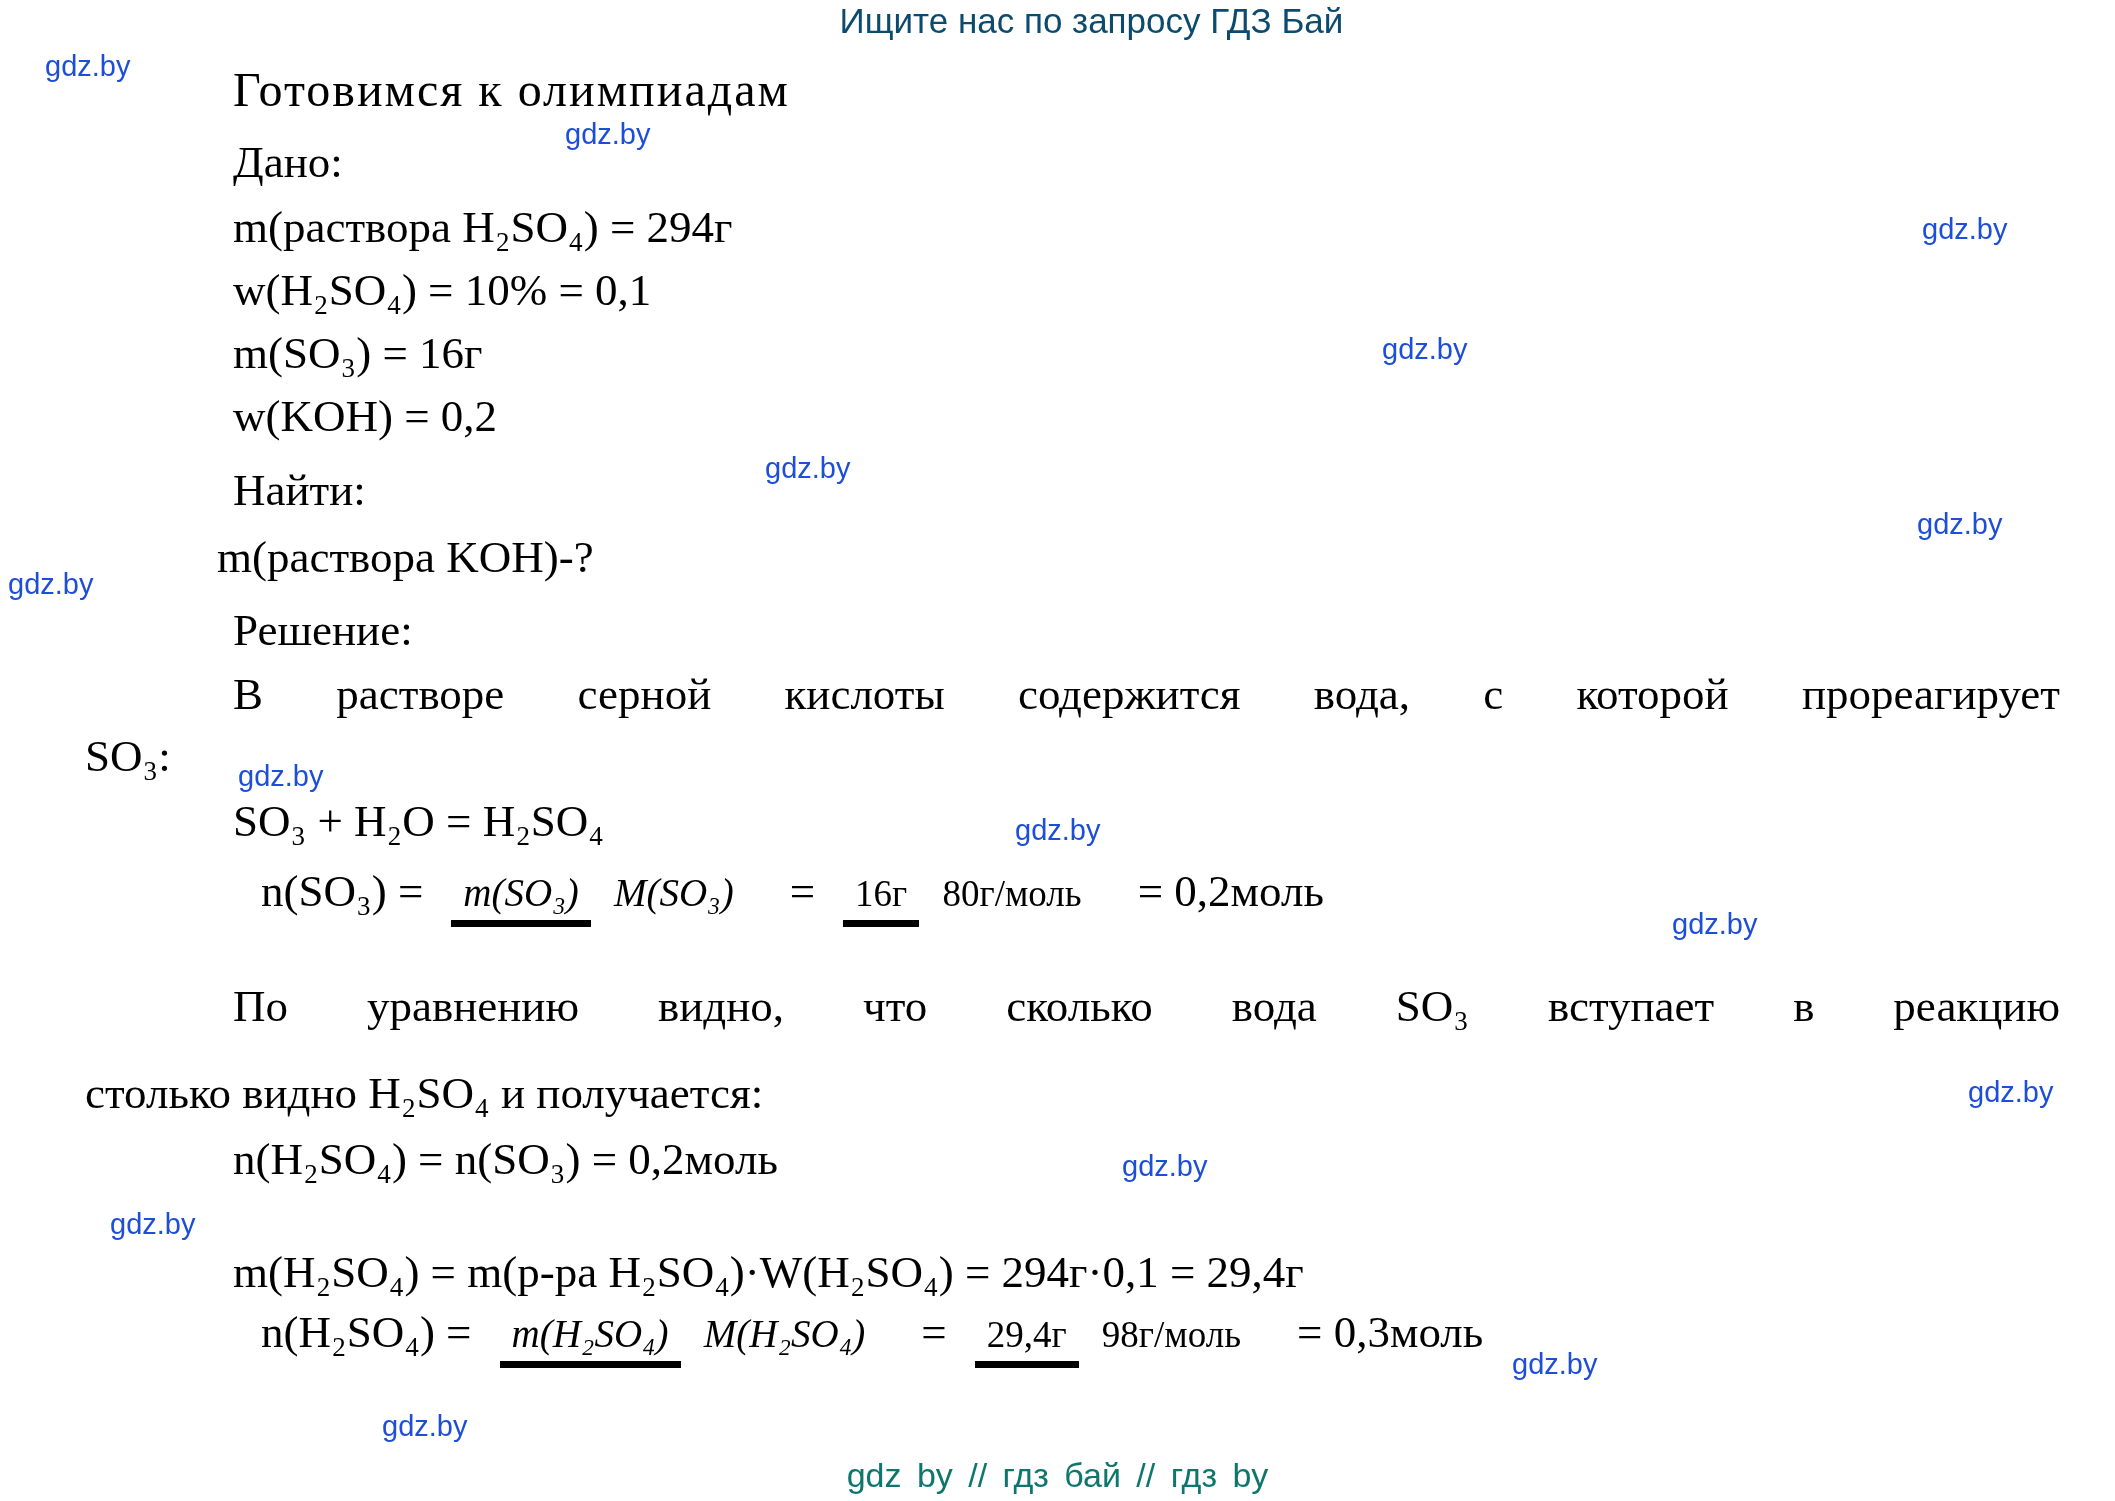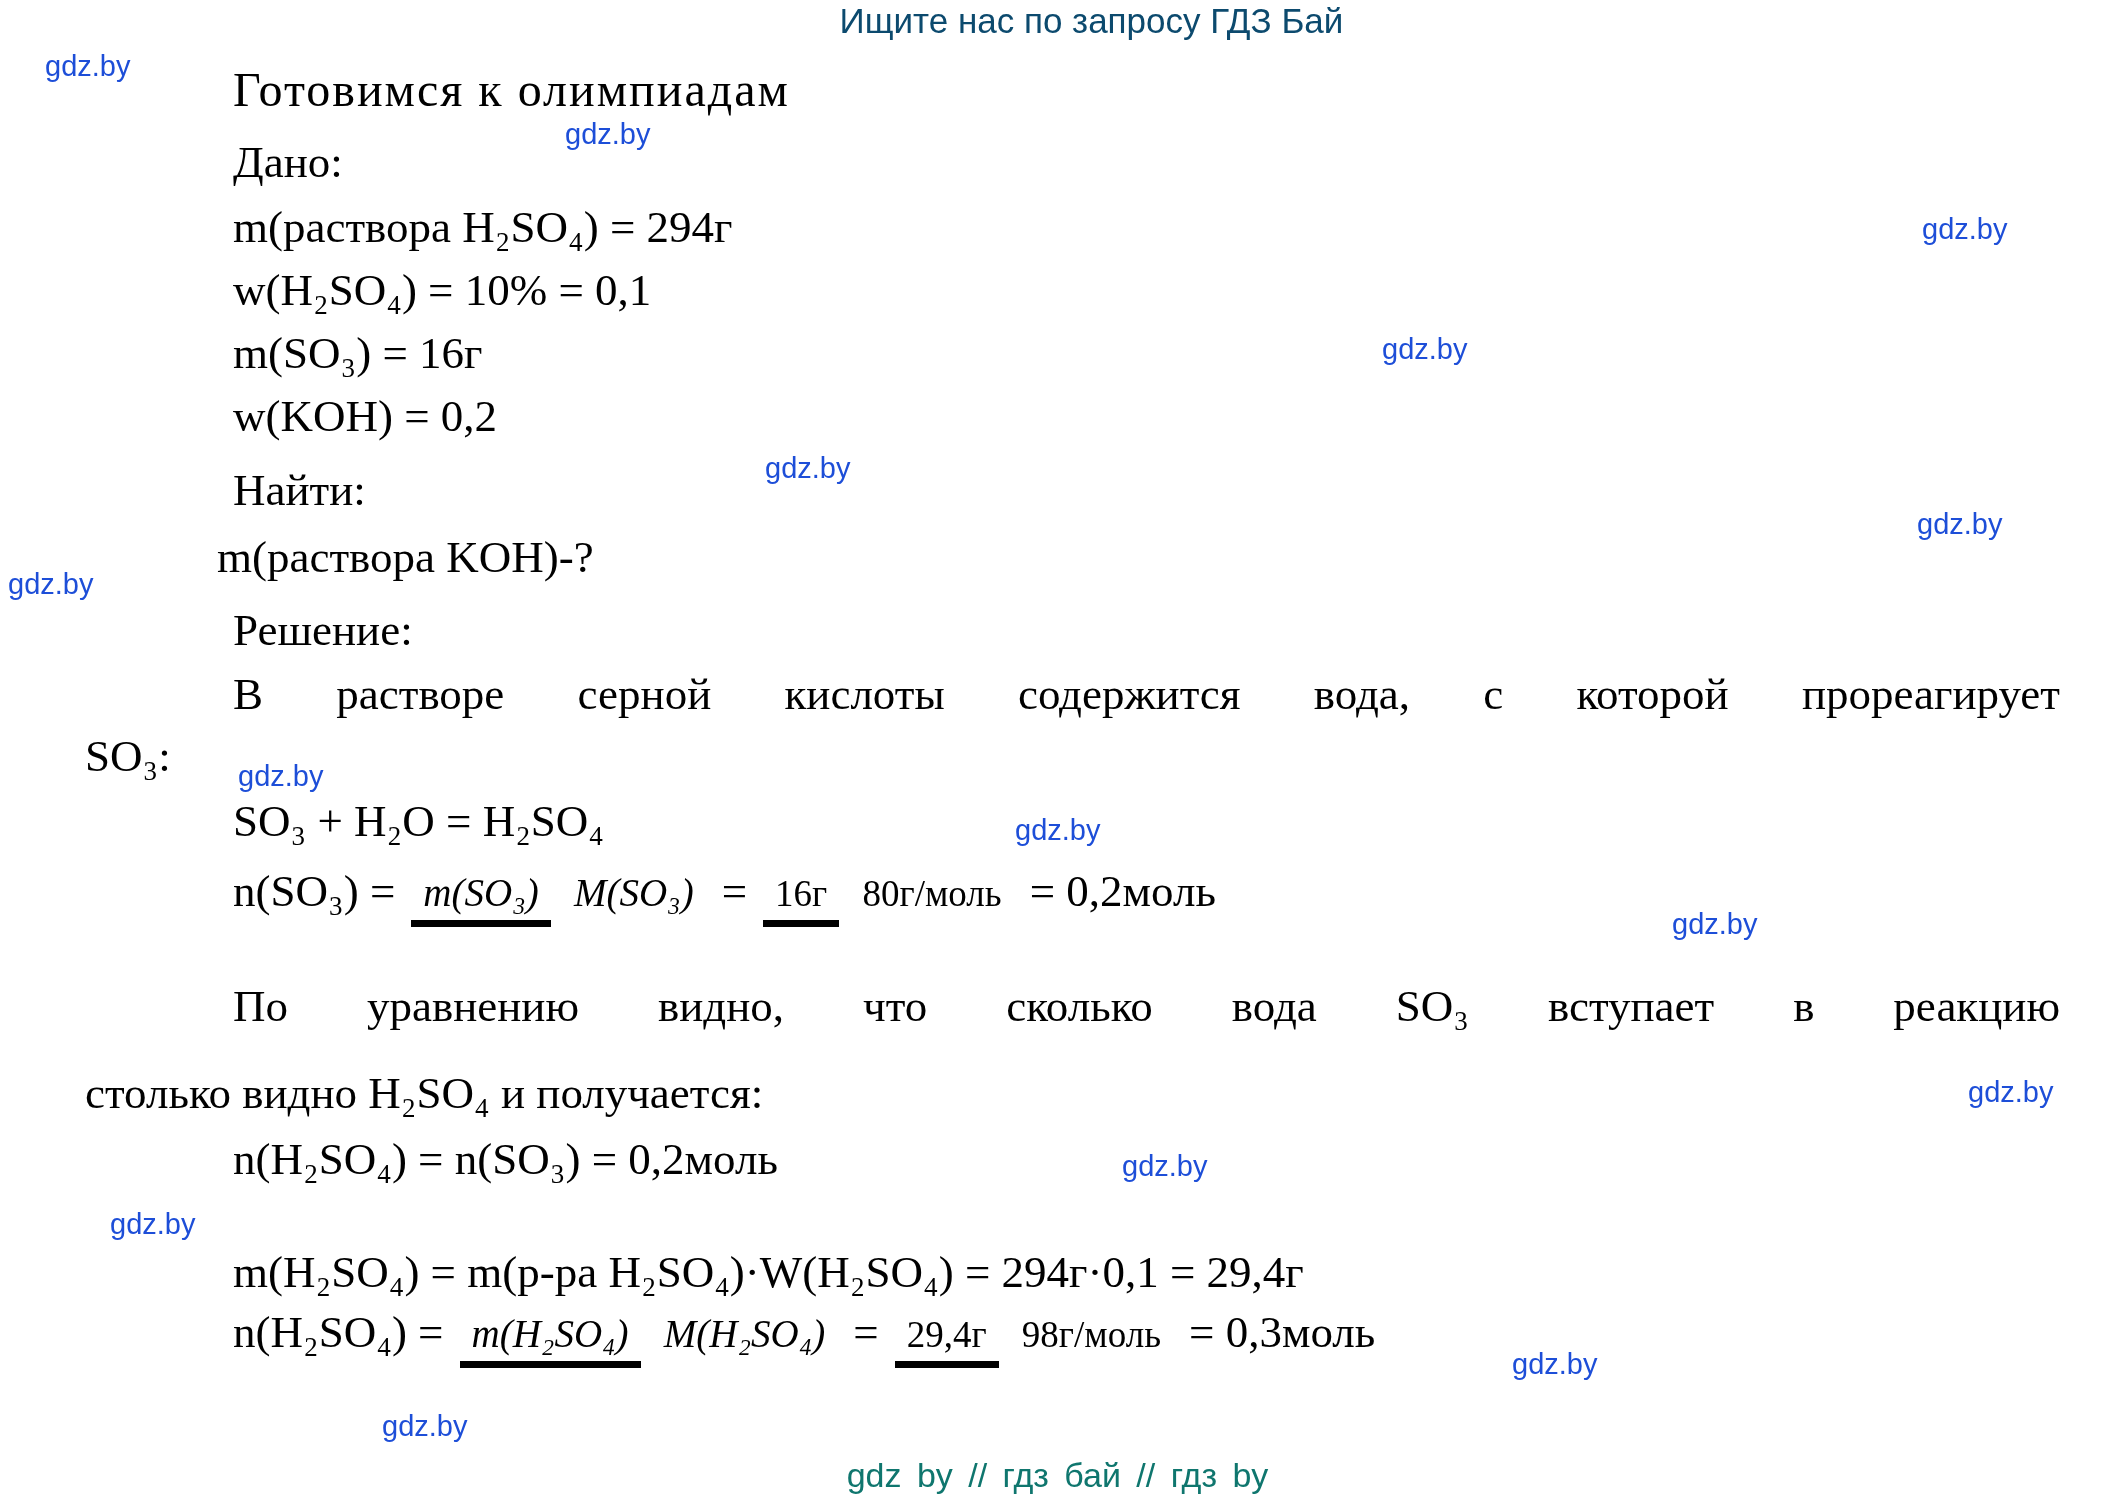--- a/index.html
+++ b/index.html
@@ -22,21 +22,21 @@
     font-size:48px; font-weight:normal; letter-spacing:2px; white-space:nowrap;
   }
   .line {
     position:absolute; font-size:45px; line-height:1.12; white-space:nowrap;
   }
   .justify {
     white-space:normal; width:1827px;
     text-align:justify; text-align-last:justify;
   }
   .eq { position:absolute; display:flex; align-items:center; font-size:45px; white-space:nowrap; }
-  .eq > span { display:inline-block; }
+  .eq > span { display:inline-block;margin-left:28px; }
   .frac { display:flex; flex-direction:column; align-items:center; margin:0 16px; }
   .frac .num { font-size:37px; padding:0 12px 6px; border-bottom:7px solid #000; line-height:1.1; }
   .frac .den { font-size:37px; padding:6px 12px 0; line-height:1.1; }
   .frac.it .num, .frac.it .den { font-style:italic; font-size:39px; }
   .footer {
     position:absolute; left:50%; transform:translateX(-50%); top:1456px;
     font-family:Liberation Sans, sans-serif;
     font-size:34px; color:#0f766e; white-space:nowrap; word-spacing:6px;
   }
 </style>

